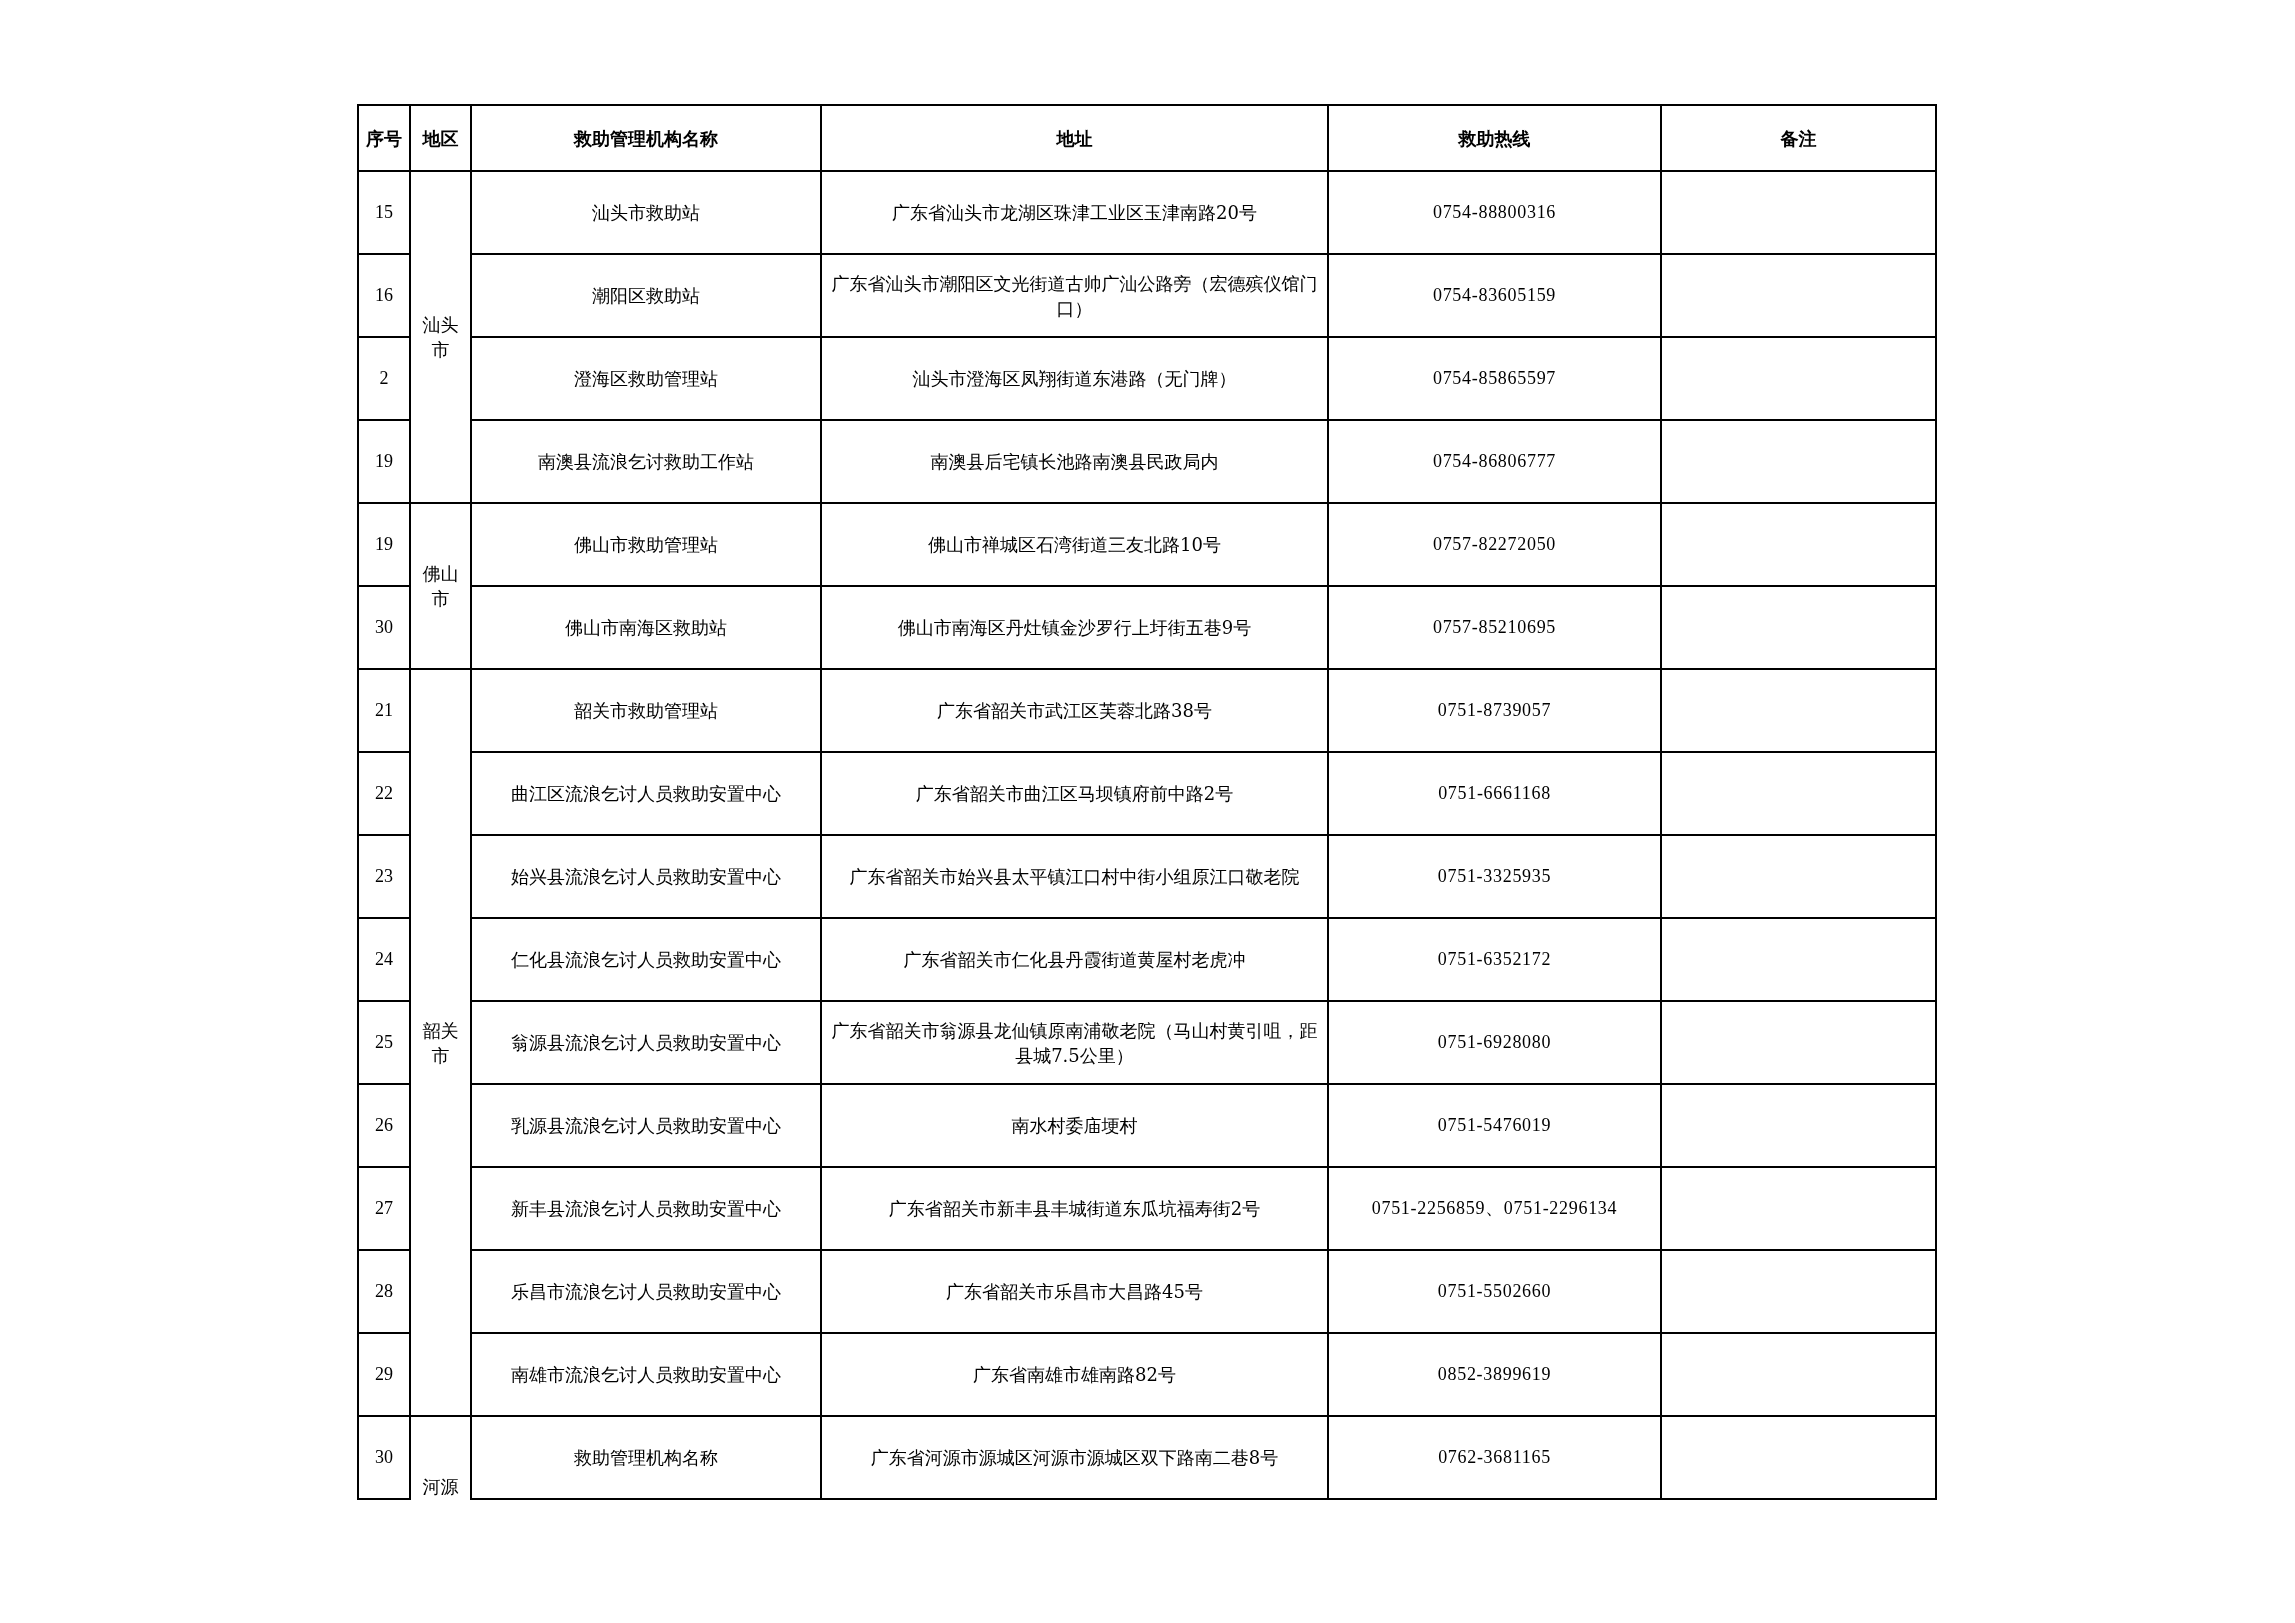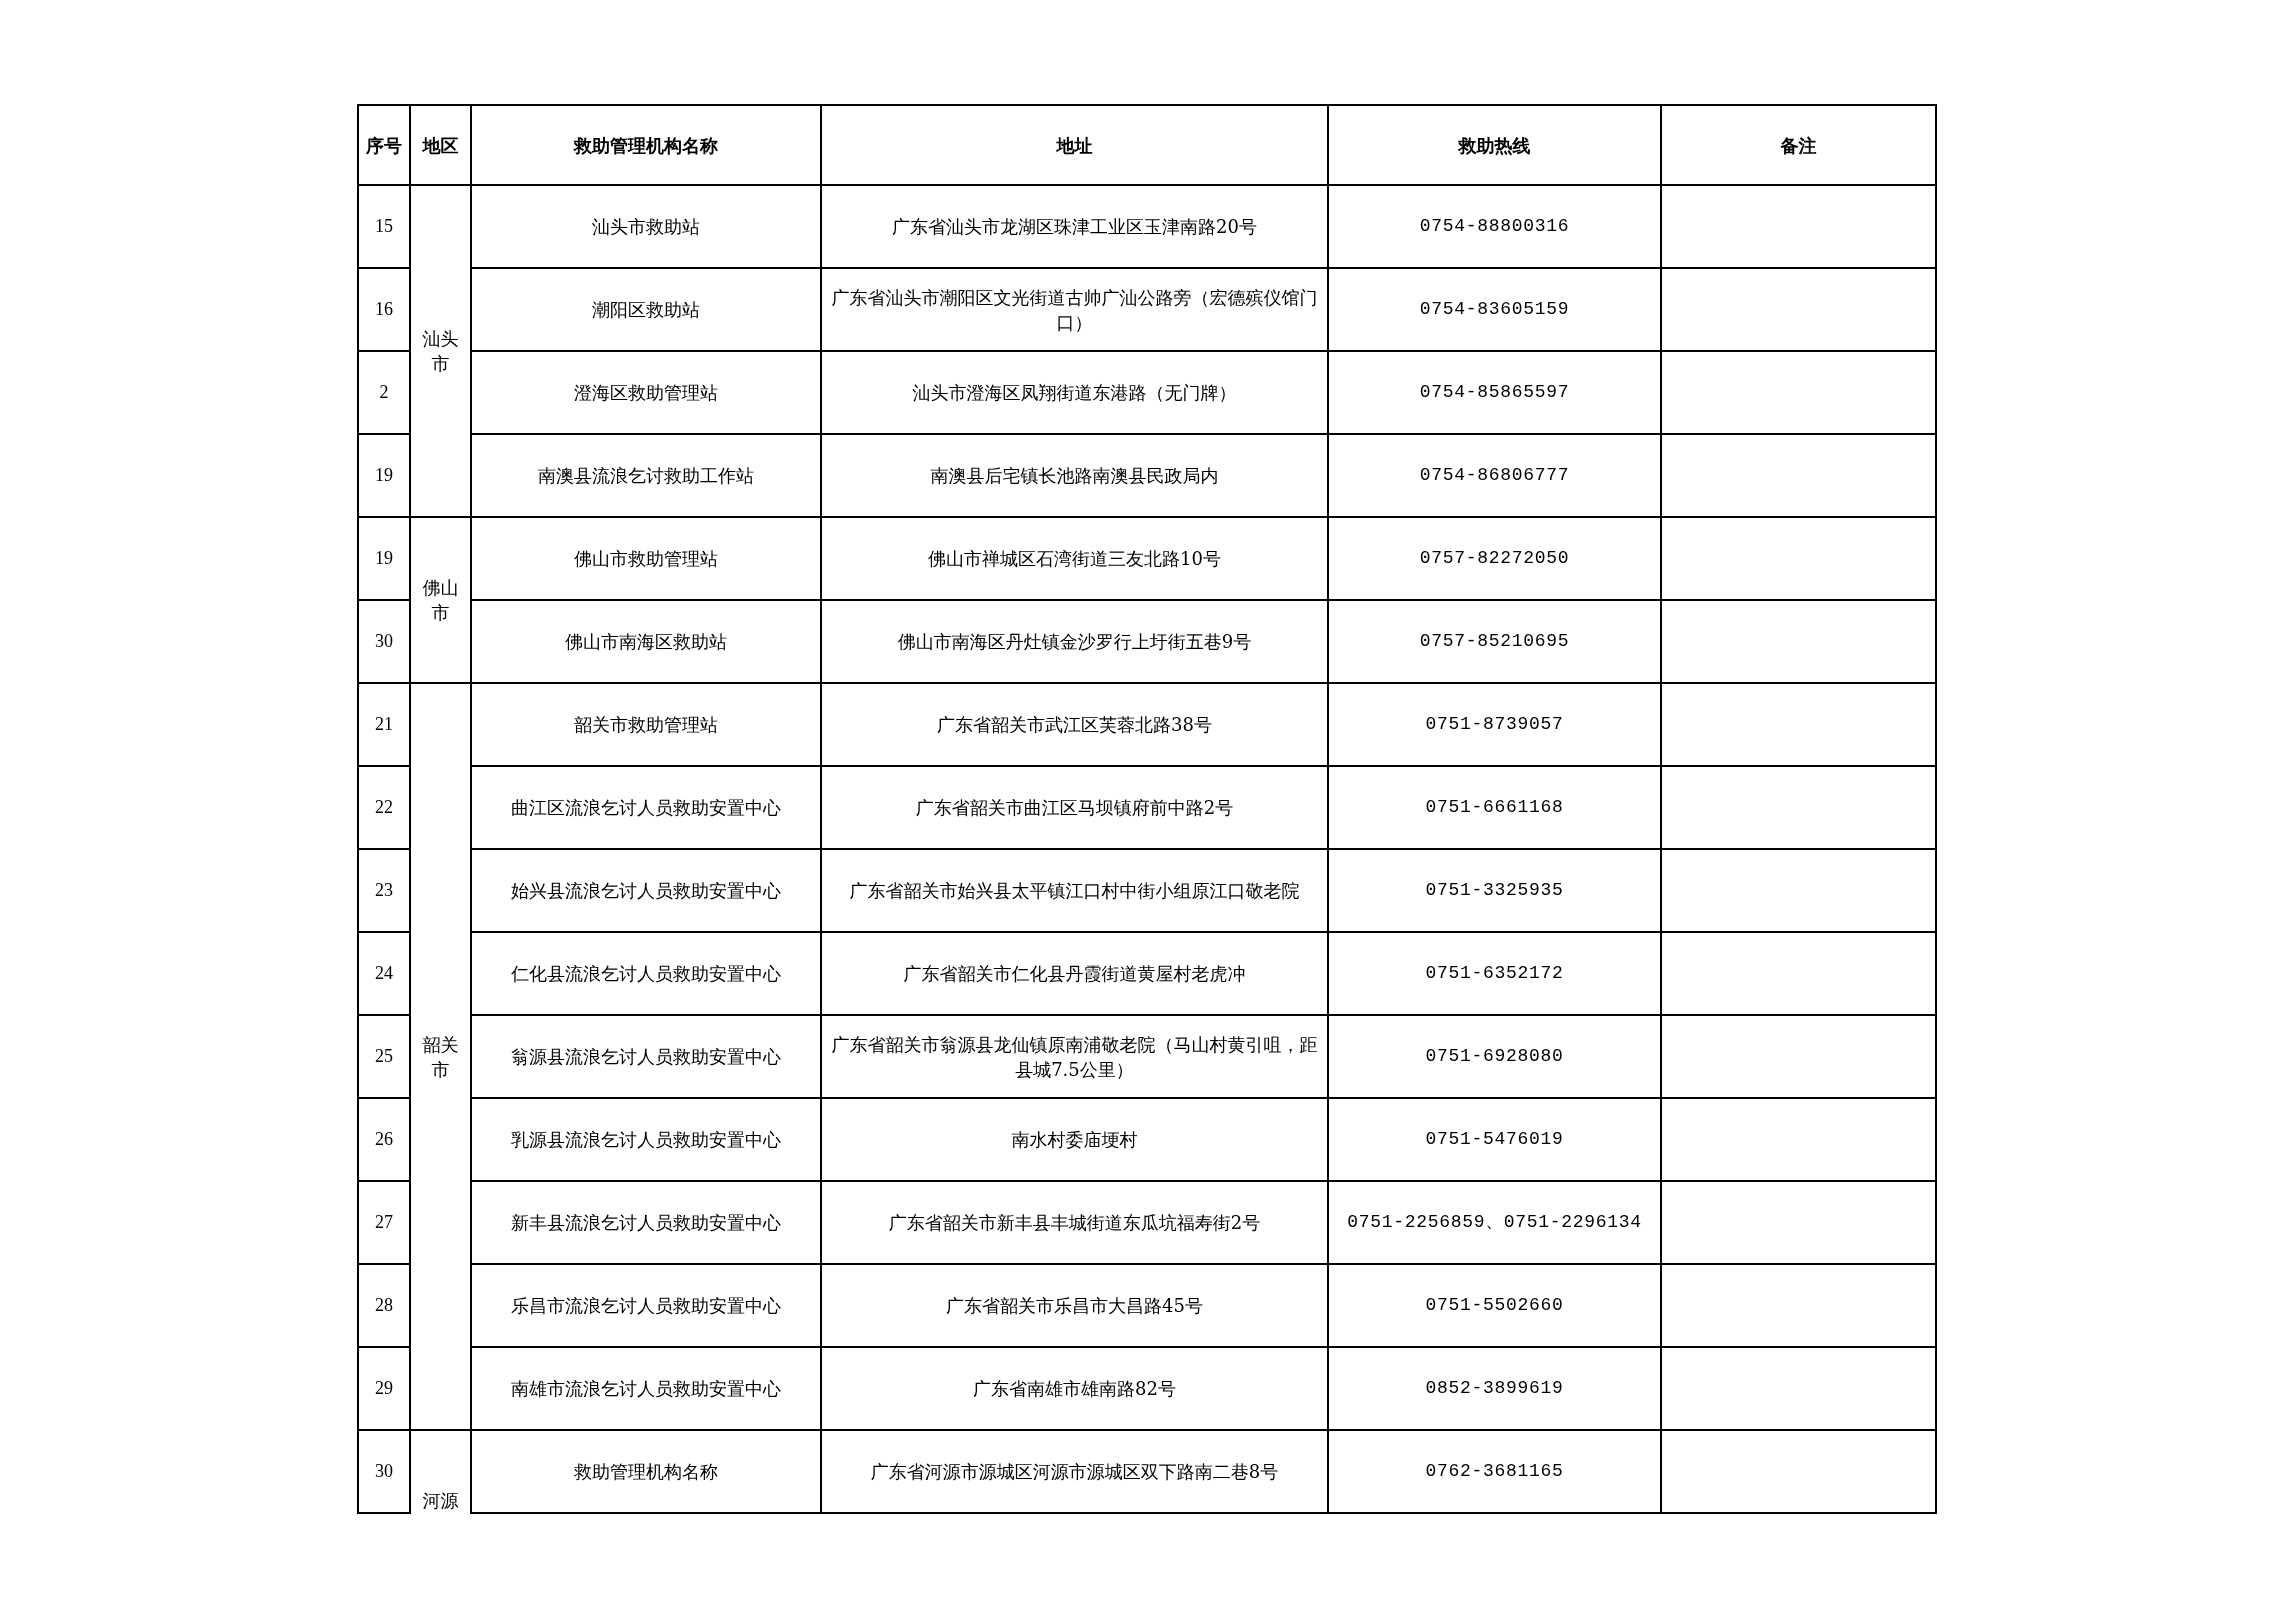--- a/index.html
+++ b/index.html
@@ -30,33 +30,33 @@
     font-size: 18px;
     line-height: 25px;
     font-weight: normal;
     overflow: hidden;
     box-sizing: border-box;
   }
   .sheet th {
     font-family: "DejaVu Sans", "Liberation Sans", sans-serif;
     font-weight: bold;
     font-size: 18px;
-    height: 80px;
+    height: 66px;
     padding: 0 1.4px;
   }
   .sheet tr.body-row td {
     height: 83px;
   }
   .num {
     font-family: "Liberation Serif", "DejaVu Serif", serif;
     font-size: 19.4px;
     margin-top: 20px;
   }
   .phone {
-    font-family: Liberation Mono, monospace;
+    font-family: Liberation Serif, serif;
     font-size: 19px;
     letter-spacing: 0.7px;
   }
   .region {
     line-height: 25px;
     padding: 0 8.3px;
   }
   .region-open {
     border-bottom: none !important;
     vertical-align: bottom !important;

